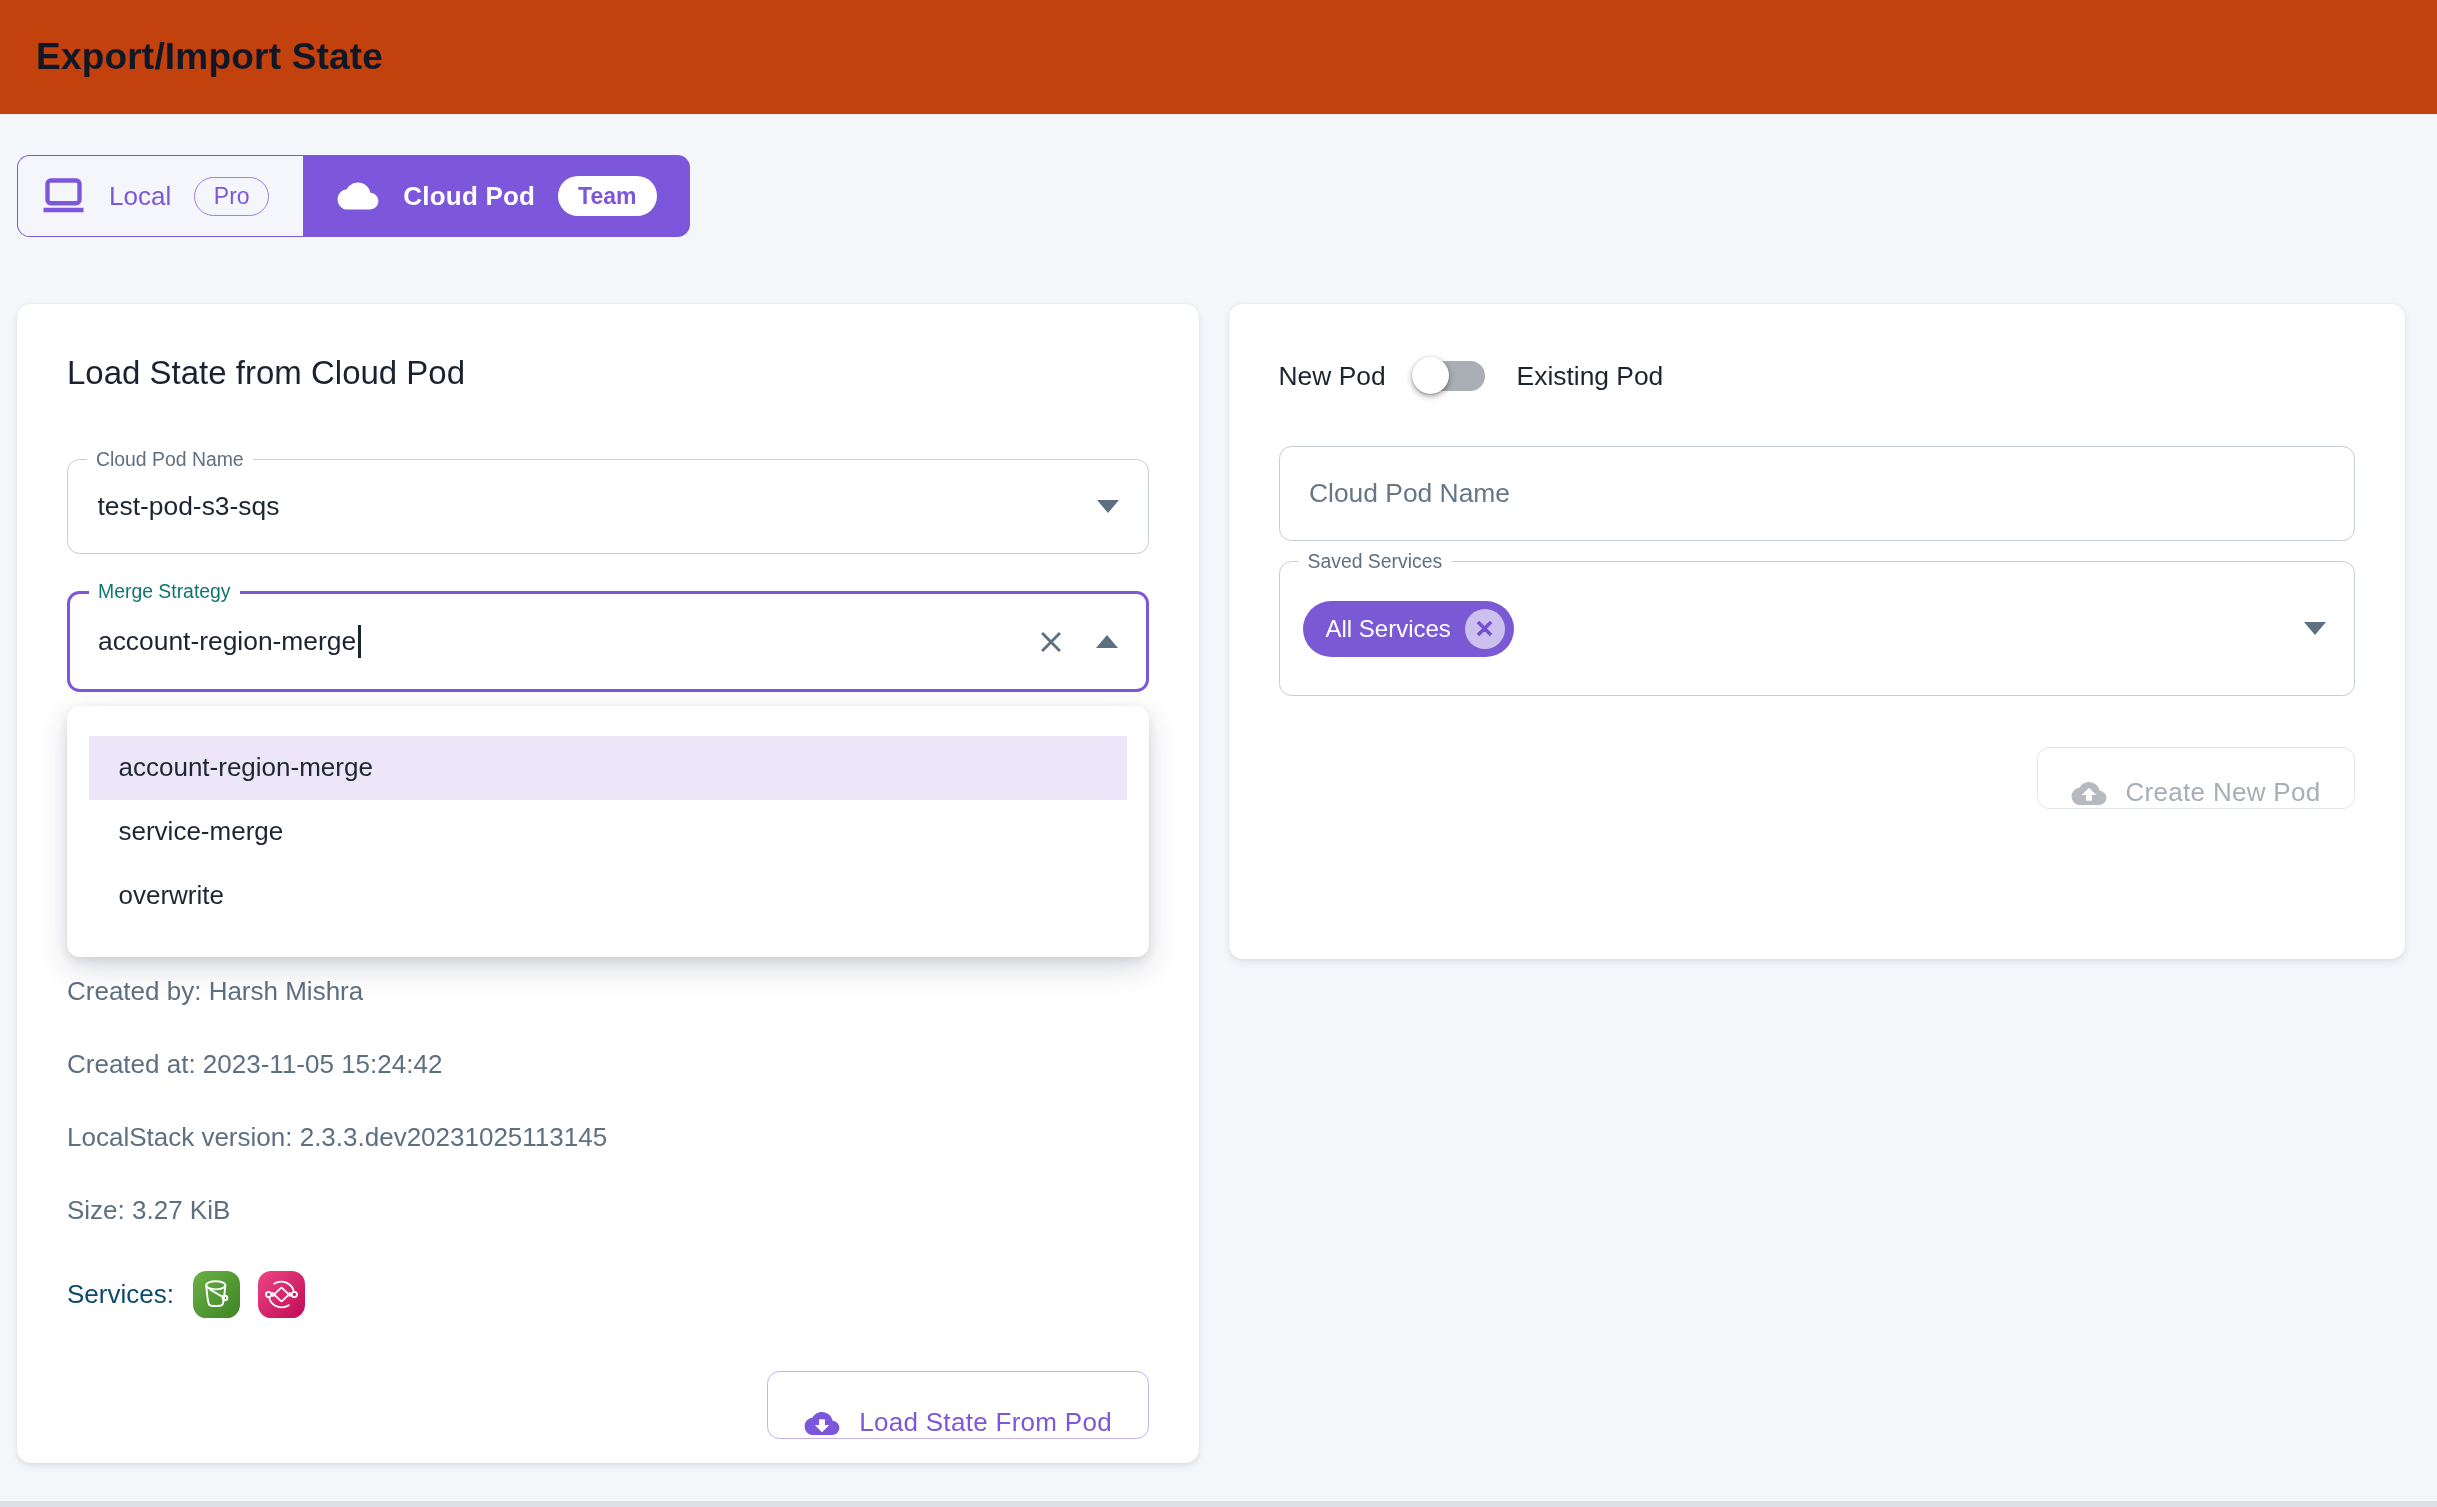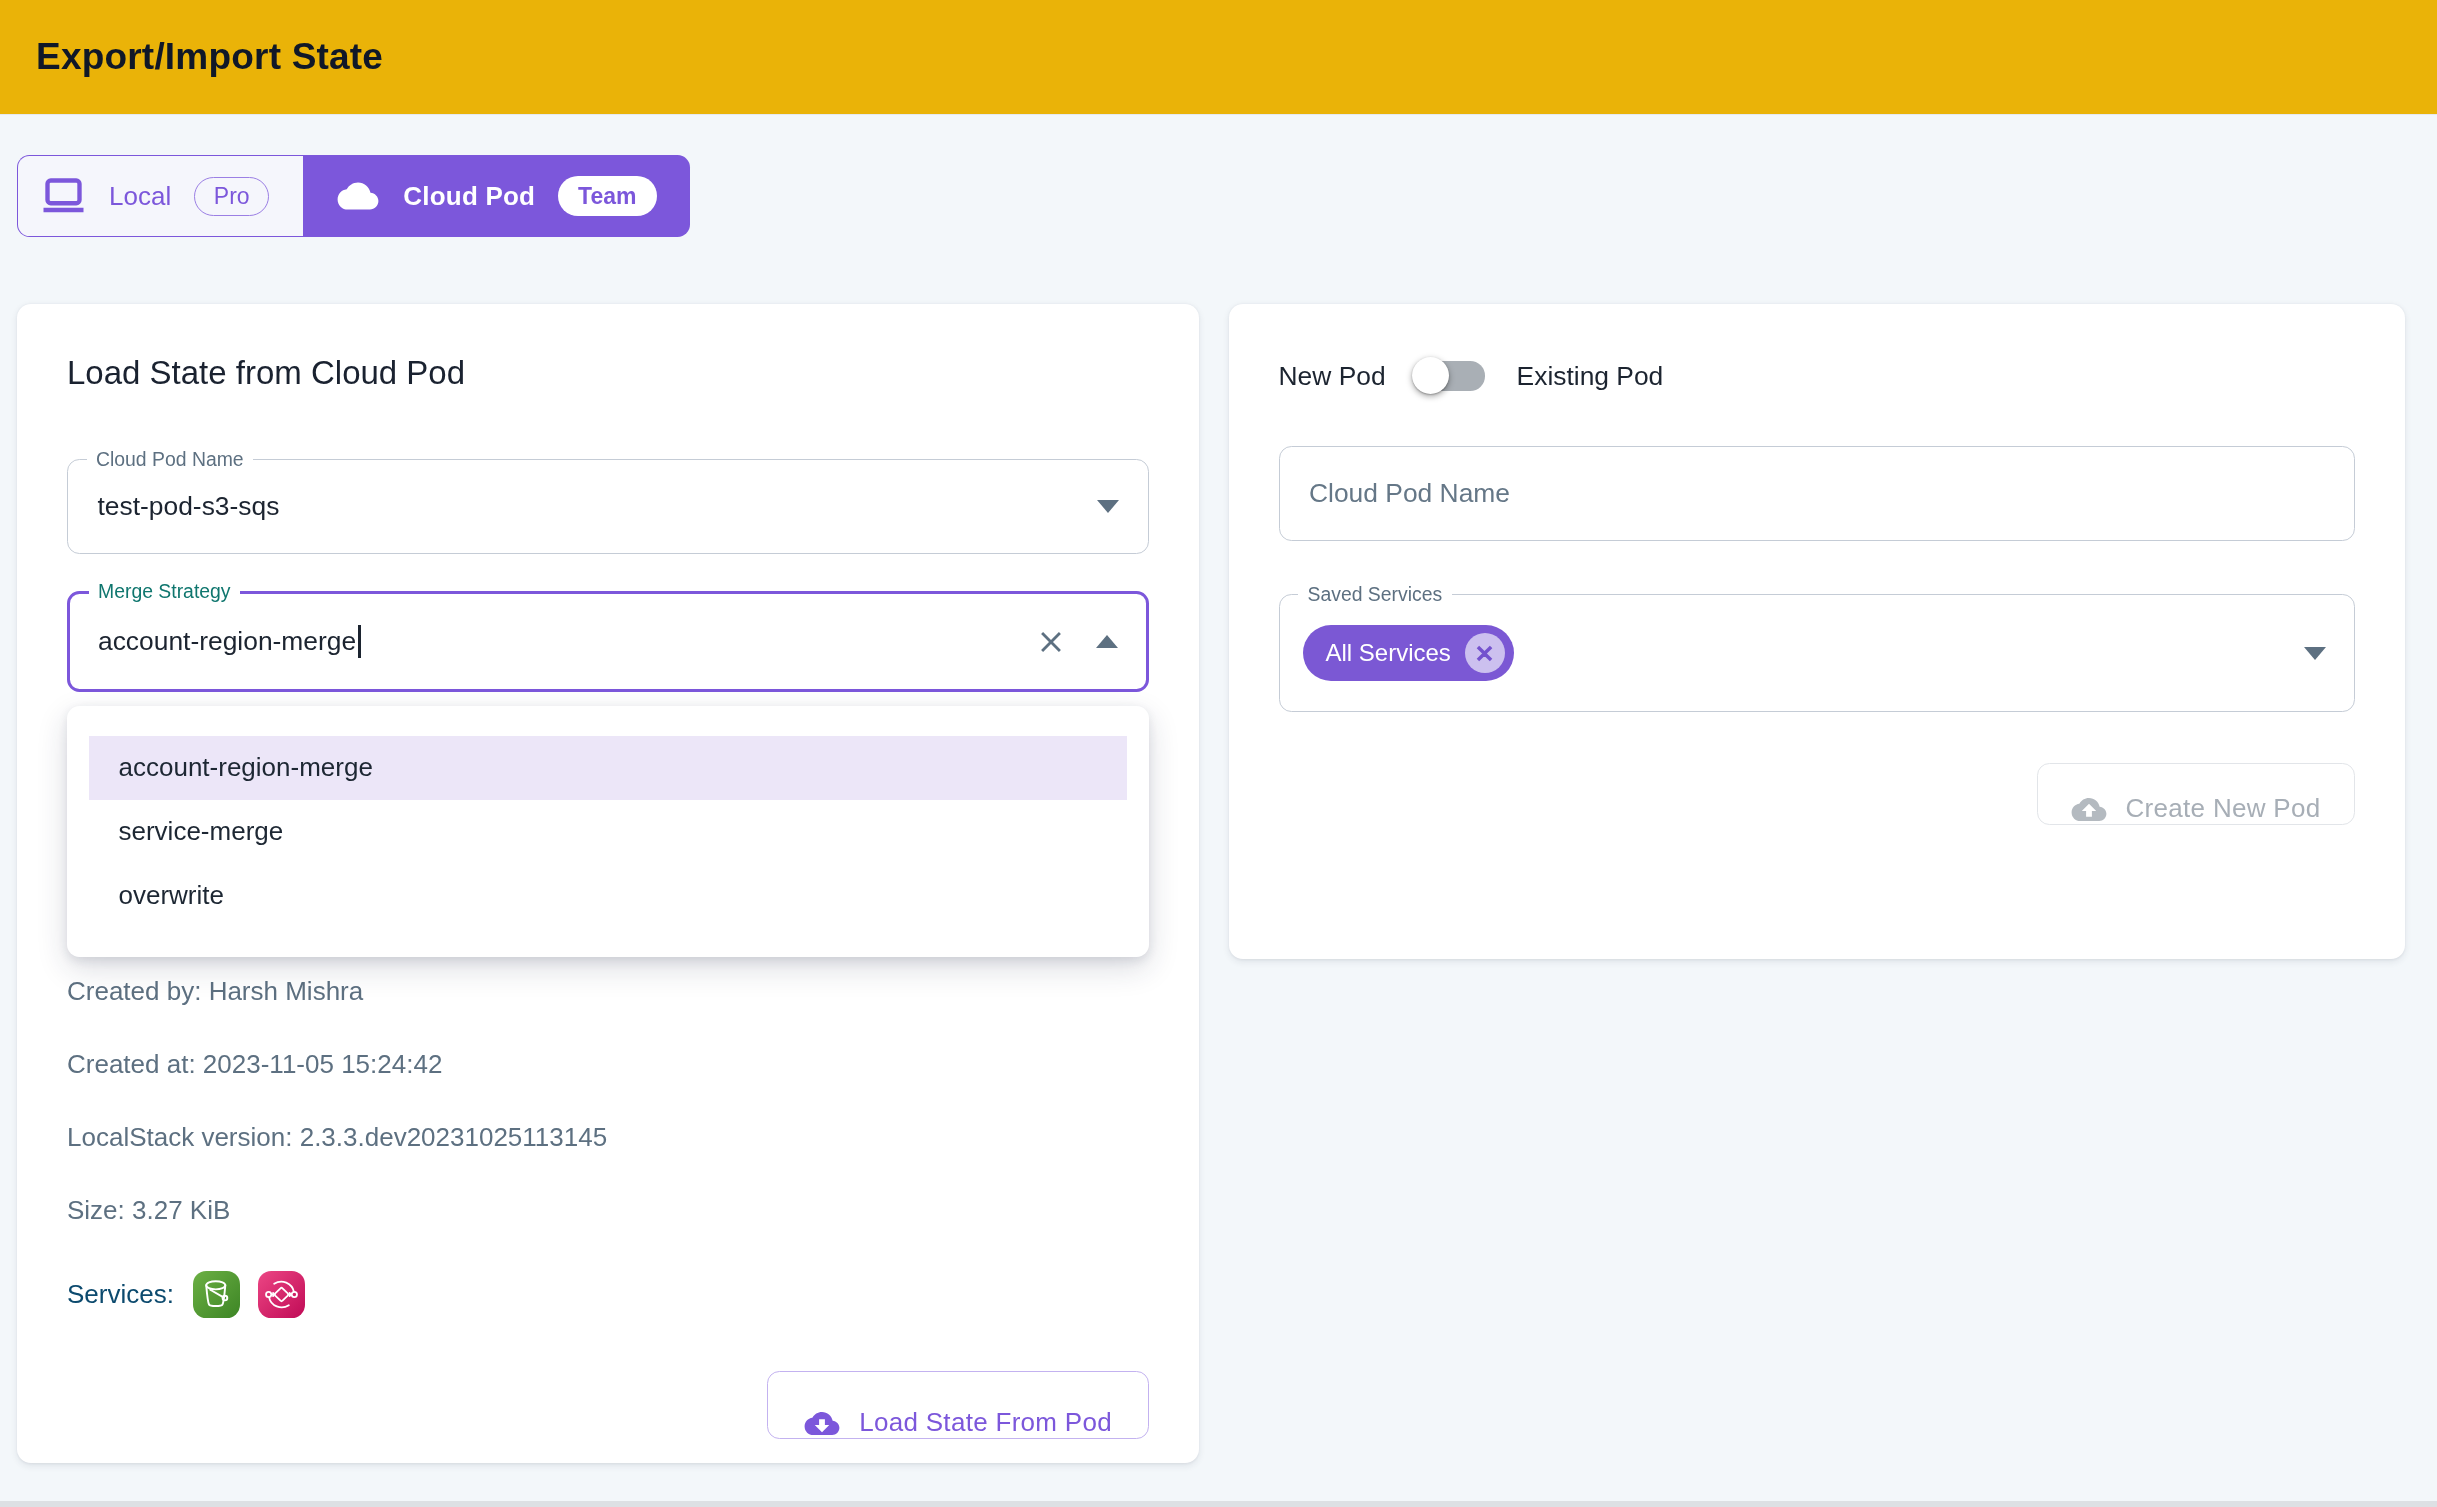--- a/index.html
+++ b/index.html
@@ -5,21 +5,21 @@
   * { box-sizing: border-box; }
   html,body { margin:0; padding:0; }
   body {
     width:2438px; height:1507px; position:relative;
     background:#F3F7FA;
     font-family:"Liberation Sans","DejaVu Sans",sans-serif;
     color:#1C2430; overflow:hidden;
   }
   
   .header {
-    height:115px; background:#eab308; border-bottom:1.6px solid #E5E9EF;
+    height:115px; background:#c2410c; border-bottom:1.6px solid #E5E9EF;
     display:flex; align-items:center; padding:8px 36px;
   }
   .page-title { font-size:37px; font-weight:600; color:#101828; letter-spacing:0.2px; }
 
   
   .mode-toggle { display:inline-flex; margin:40px 0 0 17px; border-radius:12.4px; }
   .seg { height:82px; display:flex; align-items:center; }
   .seg-local {
     background:#F5F6FC; border:1.6px solid #7C57DB; border-right:none;
     border-radius:12.4px 0 0 12.4px; padding:0 34px 0 23px; gap:23px; color:#7C57DB;
@@ -117,21 +117,21 @@
     background:#fff; box-shadow:0 2.3px 6.2px rgba(0,0,0,.35), 0 0.8px 1.6px rgba(0,0,0,.25);
   }
 
   .field-name-input { height:95px; margin-top:48px; }
   .field-name-input input {
     border:none; outline:none; font-size:26.4px; width:100%; background:transparent;
     font-family:inherit; color:#1C2430; padding:0;
   }
   .field-name-input input::placeholder { color:#5D7081; opacity:.95; }
 
-  .field-services { height:118px; margin-top:53px; padding:0 28px 0 23px; }
+  .field-services { height:135px; margin-top:20px; padding:0 28px 0 23px; }
   .chip {
     display:inline-flex; align-items:center; gap:14px; height:56px; border-radius:28px;
     background:#7B58D4; color:#fff; padding:0 9.3px 0 23px; font-size:24px; cursor:pointer;
   }
   .chip-delete {
     width:40px; height:40px; border-radius:50%; background:#CCC0EF;
     display:flex; align-items:center; justify-content:center; cursor:pointer;
   }
   .chip-delete svg { width:23px; height:23px; color:#7452CE; }
 

